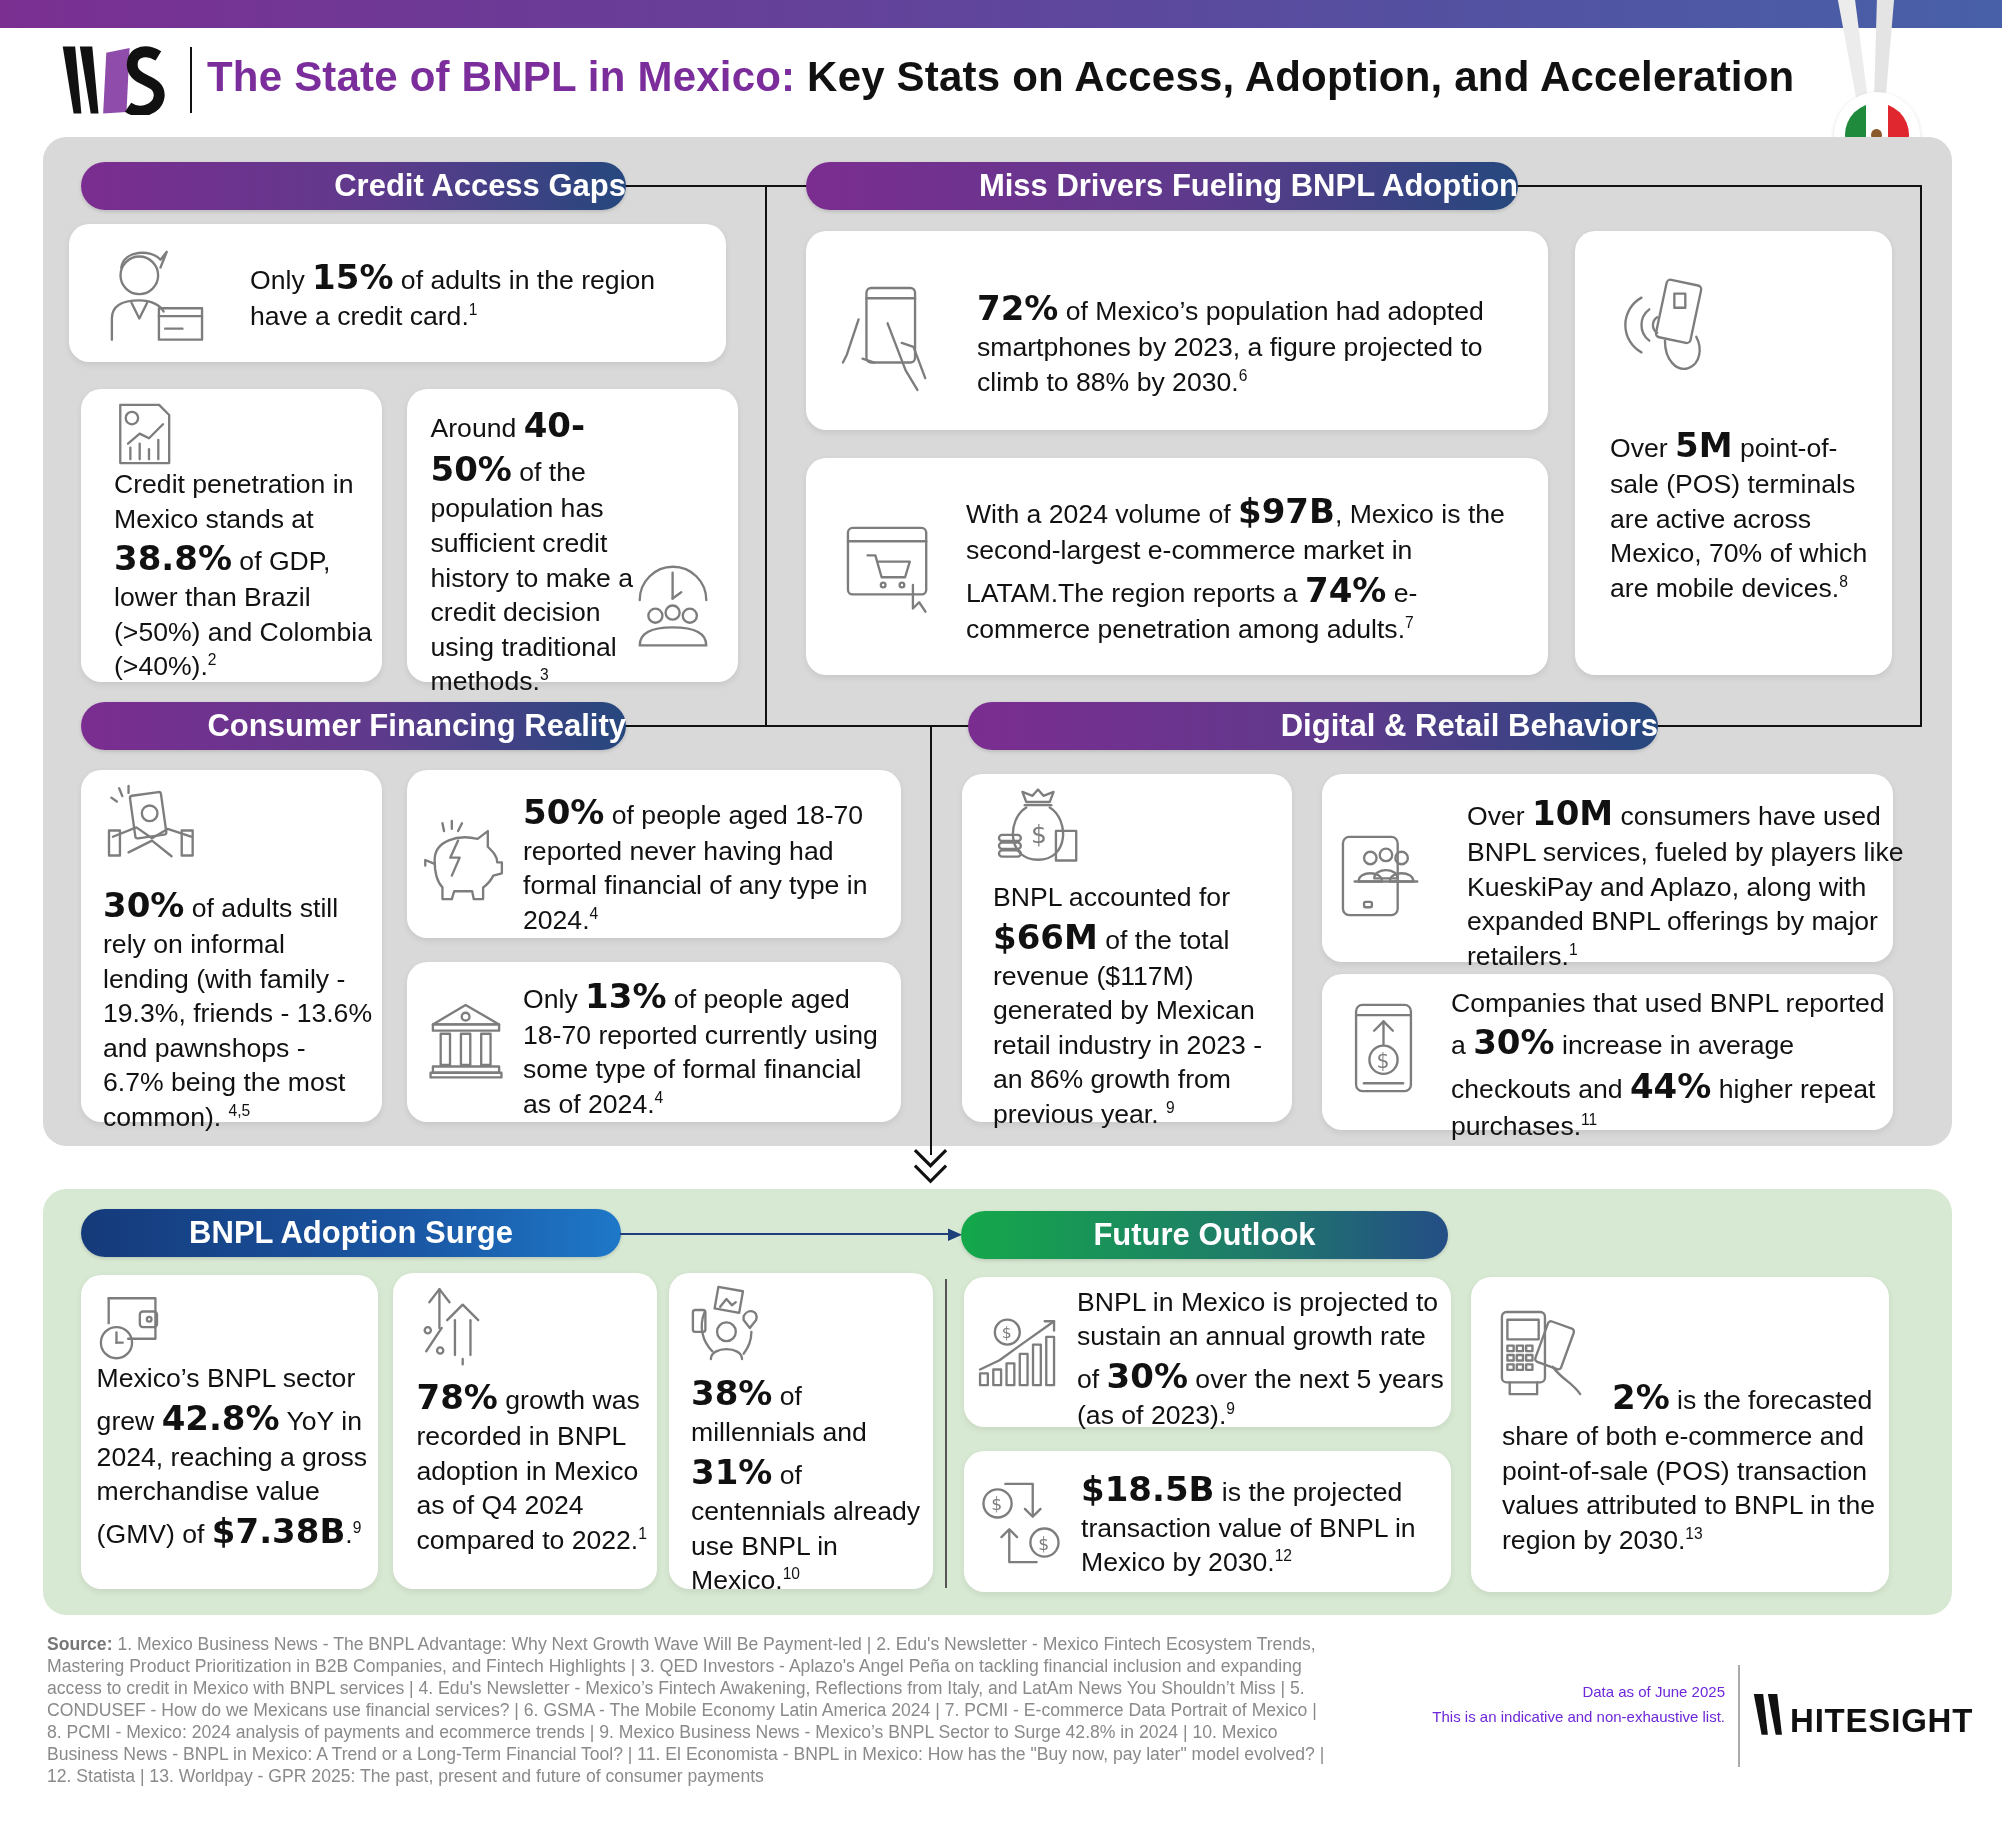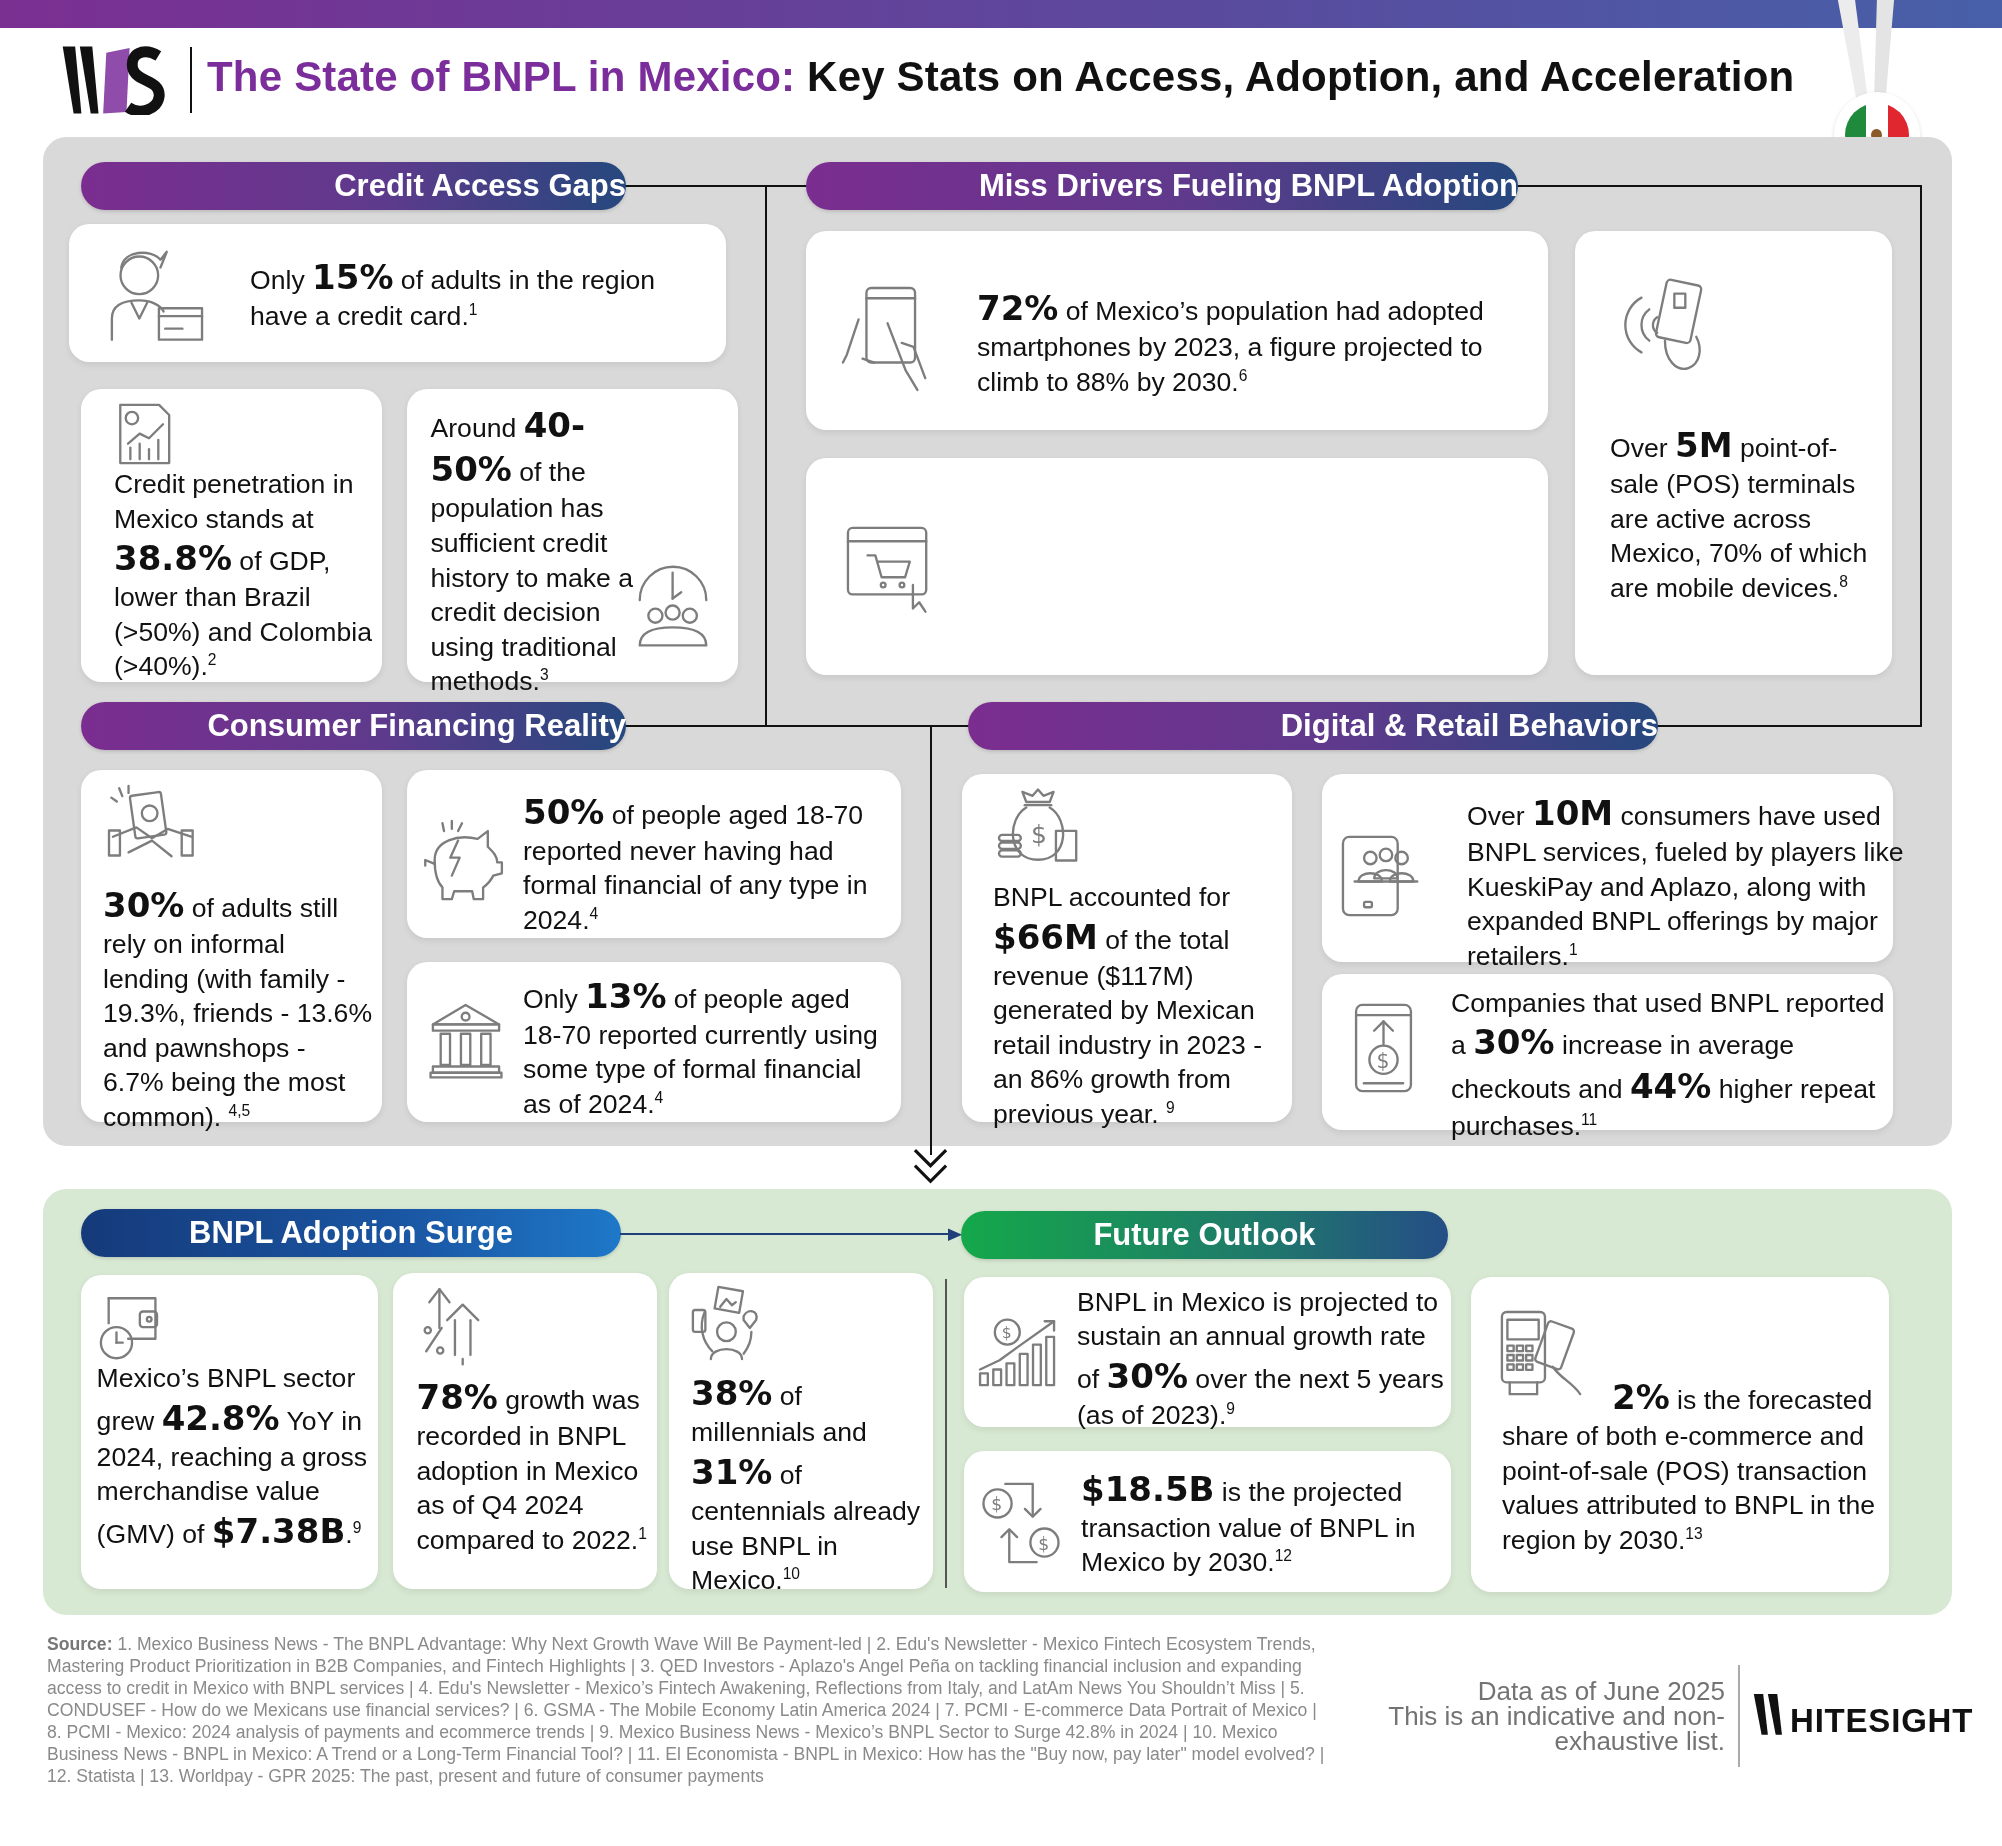--- a/index.html
+++ b/index.html
@@ -29,21 +29,21 @@
 
   .card { background: #fff; border-radius: 20.3px; box-shadow: 0 2.3px 6.3px rgba(0,0,0,0.08); }
   .txt { font-size: 26.6px; line-height: 1.3; color: #111; }
   .txt b { font-family: "DejaVu Sans", sans-serif; font-weight: 900; font-size: 34px; }
   .txt sup { font-size: 15.6px; vertical-align: super; line-height: 0; }
   .icon { color: #7d7d7d; }
   .icon svg { width: 100%; height: 100%; fill: none; stroke: #7d7d7d; stroke-width: 3; stroke-linecap: round; stroke-linejoin: round; }
 
   .footer-src { left: 47px; top: 1633px; width: 1283px; font-size: 17.6px; line-height: 22px; color: #8a8a8a; }
   .footer-src .lab { font-weight: 700; color: #777; }
-  .footer-note { left: 1330px; top: 1679px; width: 395px; text-align: right; font-size: 26px; line-height: 25px; color: #737373; }
+  .footer-note { left: 1330px; top: 1679px; width: 395px; text-align: right; font-size: 15px; line-height: 25px; color: #6d28d9; }
   .footer-divider { left: 1738px; top: 1665px; width: 1.6px; height: 102px; background: #aaa; }
   .brand { left: 1752px; top: 1694px; font-size: 33px; font-weight: 900; color: #111; letter-spacing: 0.8px; display: flex; align-items: flex-end; }
 </style>
 </head>
 <body>
 
 <div class="abs topbar"></div>
 
 <div class="abs logo">
   <svg viewBox="0 0 150 90" width="117" height="70">
@@ -166,20 +166,23 @@
 <div class="abs card" style="left:806px; top:458px; width:742px; height:217px;">
   <div class="abs icon" style="left:38px; top:66px; width:94px; height:90px;">
     <svg viewBox="0 0 120 115">
         <rect x="5" y="5" width="100" height="85" rx="6"></rect>
         <line x1="5" y1="22" x2="105" y2="22"></line>
         <path d="M30,40 L40,40 L48,68 L78,68 L84,48 L44,48"></path>
         <circle cx="50" cy="78" r="3"></circle>
         <circle cx="74" cy="78" r="3"></circle>
         <path d="M88,78 L88,108 L96,100 L104,112"></path>
       </svg>
+  </div>
+  <div class="abs txt" style="left:160px; top:31px; width:563px;">
+    <span>With a 2024 volume of </span><b>$97B</b><span>, Mexico is the second-largest e-commerce market in LATAM.The region reports a </span><b>74%</b><span> e-commerce penetration among adults.</span><sup>7</sup>
   </div>
 </div>
 <div class="abs card" style="left:1575px; top:231px; width:317px; height:444px;">
   <div class="abs icon" style="left:43px; top:43px; width:90px; height:102px;">
     <svg viewBox="0 0 115 130">
         <path d="M30,30 A40,40 0 0 0 30,100"></path>
         <path d="M40,45 A25,25 0 0 0 40,85"></path>
         <path d="M50,55 A12,12 0 0 0 50,75"></path>
         <rect x="55" y="10" width="45" height="75" rx="5" transform="rotate(12 77 47)"></rect>
         <rect x="72" y="25" width="14" height="18"></rect>

